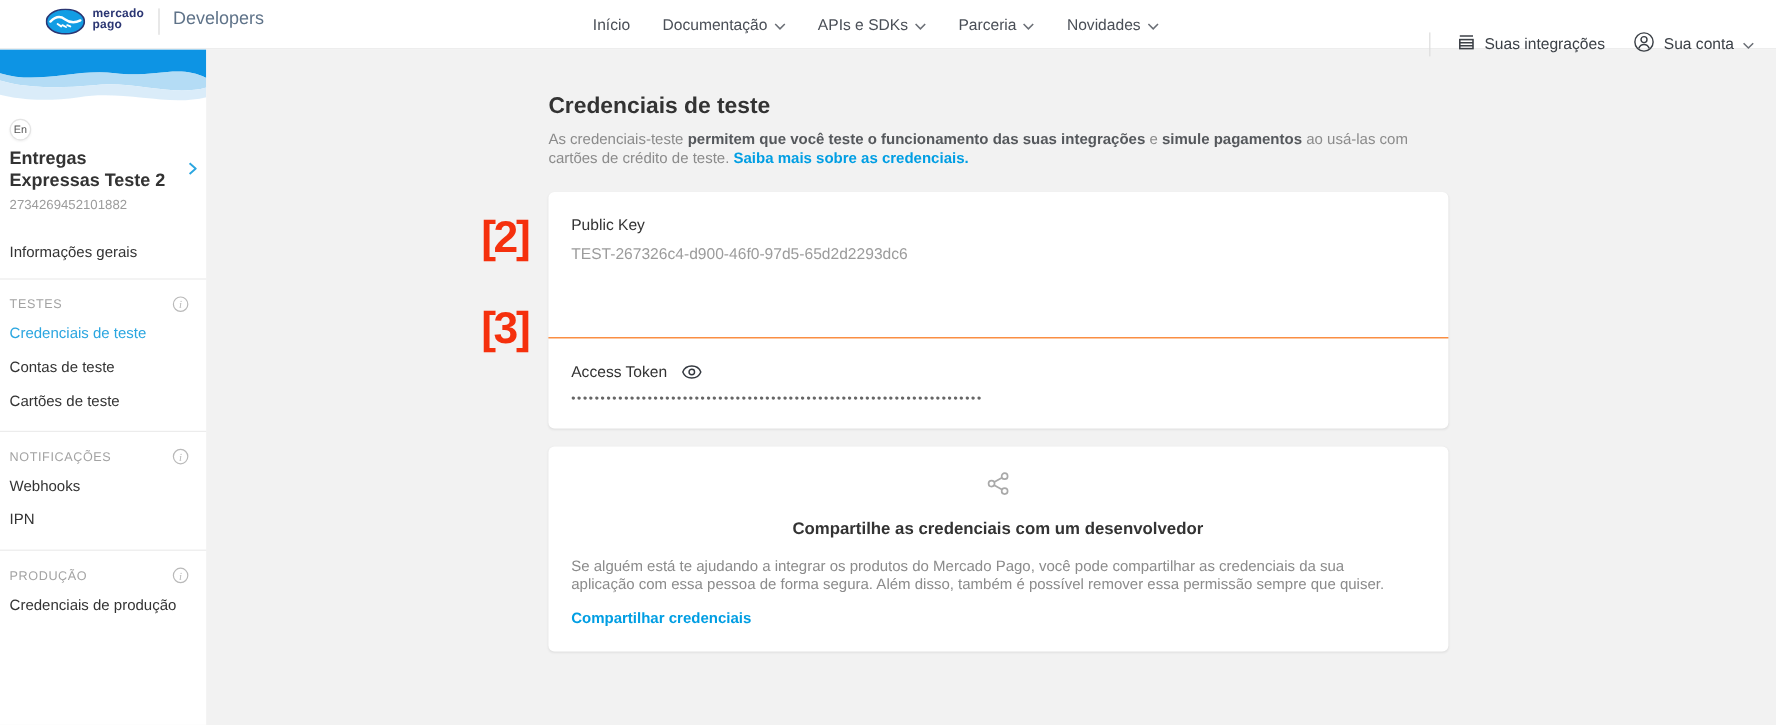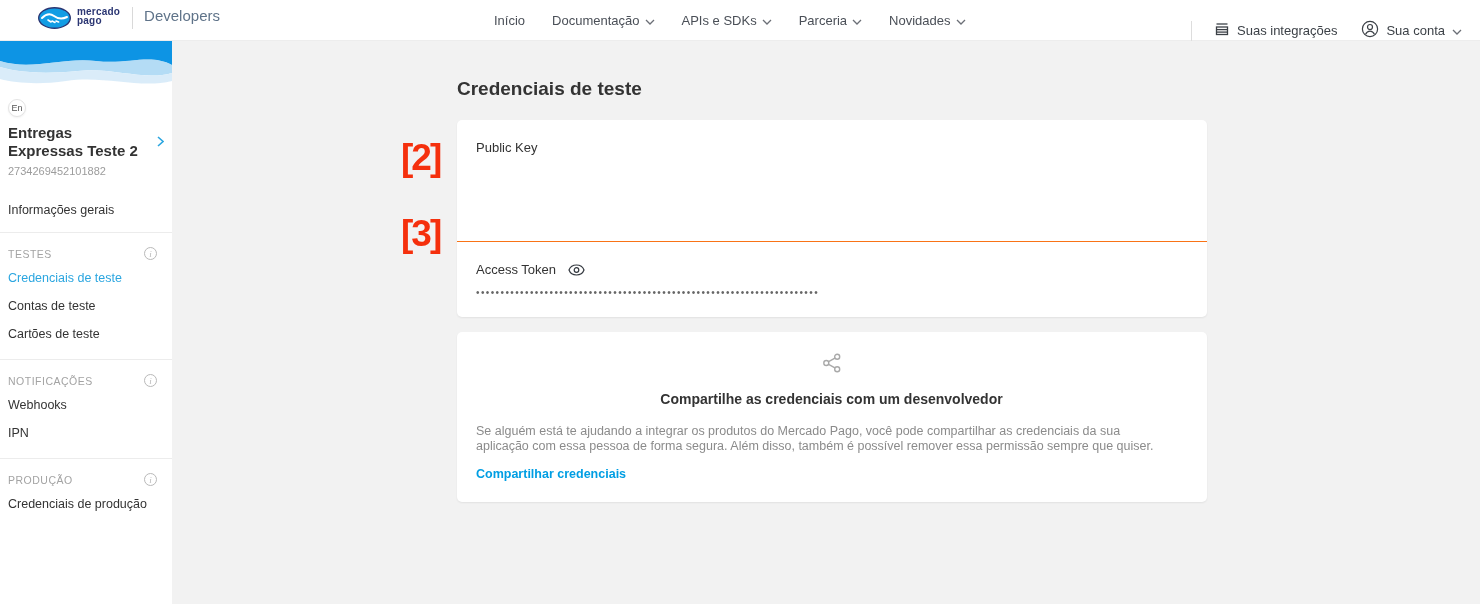--- a/index.html
+++ b/index.html
@@ -19,21 +19,21 @@
     display:flex; align-items:center; z-index:5;
   }
   .logo-group { display:flex; align-items:flex-start; margin-left:38px; }
   .brand-text { margin-left:6px; font-size:10px; font-weight:bold; color:#2b3673; line-height:9px; letter-spacing:.2px; }
   .logo-divider { width:1px; height:22px; background:#d9d9d9; margin:0 11px 0 12px; }
   .product-name { font-size:15px; color:#5f7389; }
 
   .nav { position:absolute; left:494px; top:0; height:41px; display:flex; align-items:center; gap:27px; }
   .nav-item { display:flex; align-items:center; gap:5px; font-size:13px; color:#4a4f57; cursor:pointer; white-space:nowrap; }
 
-  .header-right { position:absolute; right:18px; top:10px; height:41px; display:flex; align-items:center;margin-left:42px; }
+  .header-right { position:absolute; right:18px; top:16px; height:41px; display:flex; align-items:center;margin-left:42px; }
   .hr-divider { width:1px; height:20px; background:#ddd; margin-right:22px; }
   .hr-item { display:flex; align-items:center; gap:7px; font-size:13px; color:#3c4147; cursor:pointer; }
   .hr-item + .hr-item { margin-left:24px; }
 
   
   .sidebar {
     position:absolute; left:0; top:41px; width:172px; height:563px;
     background:#fff;
   }
   .wave-svg { display:block; width:172px; height:54px; }
@@ -220,30 +220,34 @@
       <span class="section-title">PRODUÇÃO</span>
       <span class="info-icon"></span>
     </div>
     <div class="sb-link">Credenciais de produção</div>
   </div>
 </div>
 
 <div class="main">
   <div class="content">
     <div class="page-title">Credenciais de teste</div>
+    <div class="intro">
+      <span>As credenciais-teste </span><b>permitem que você teste o funcionamento das suas integrações</b><span> e </span><b>simule pagamentos</b><span> ao usá-las com cartões de crédito de teste. </span><span class="link">Saiba mais sobre as credenciais.</span>
+    </div>
 
     <div class="cards">
       <div class="annotation annotation-2">[2]</div>
       <div class="annotation annotation-3">[3]</div>
 
       <div class="cred-card">
         <div class="cred-section">
           <div class="cred-label-row">
             <span class="cred-label">Public Key</span>
           </div>
+          <div class="cred-value">TEST-267326c4-d900-46f0-97d5-65d2d2293dc6</div>
         </div>
         <div class="cred-section">
           <div class="cred-label-row">
             <span class="cred-label">Access Token</span>
             <span class="eye-btn">
               <svg width="17" height="12" viewBox="0 0 17 12" fill="none" stroke="#33383f" stroke-width="1.2">
                 <path d="M8.5 1 C4.8 1 2 3.3 1 6 C2 8.7 4.8 11 8.5 11 C12.2 11 15 8.7 16 6 C15 3.3 12.2 1 8.5 1 Z"></path>
                 <circle cx="8.5" cy="6" r="2.3"></circle>
               </svg>
             </span>

